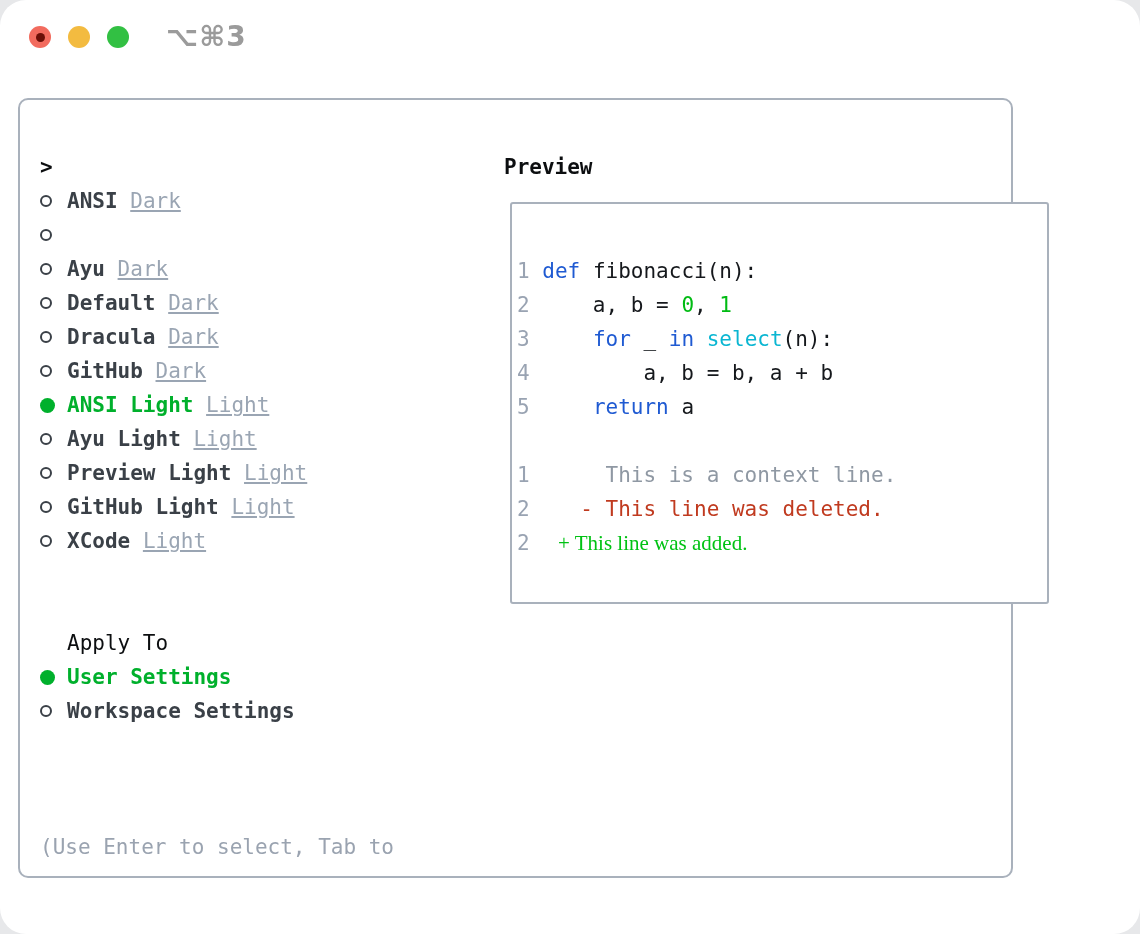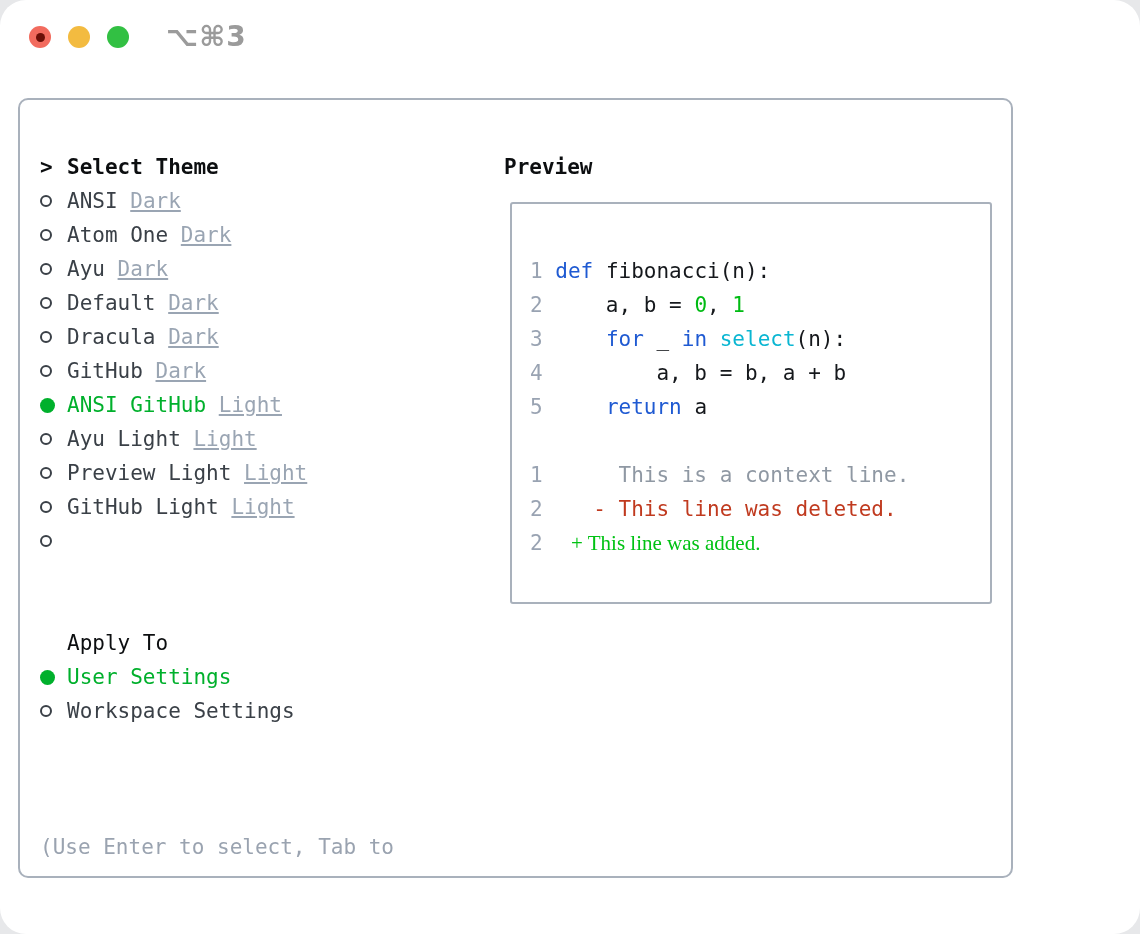--- a/index.html
+++ b/index.html
@@ -23,32 +23,32 @@
     border:2px solid var(--panel_border);border-radius:10px;background:#fff;
   }
   .row{height:34px;display:flex;align-items:center;font-size:21px;line-height:34px;}
   .marker{width:27px;flex:none;display:flex;align-items:center;justify-content:flex-start;}
   .ring{width:12px;height:12px;border:2px solid var(--list_text);border-radius:50%;}
   .dot{width:15px;height:15px;background:var(--selected_green);border-radius:50%;}
   .gt{font-weight:bold;color:var(--header_text);}
   .label{white-space:pre;}
   .hdr{font-weight:bold;color:var(--header_text);}
   .subhdr{color:var(--header_text);}
-  .name{color:var(--list_text);}
+  .name{color:var(--list_text);font-weight:bold;}
   .name.sel{color:var(--selected_green);}
   .variant{color:var(--muted_text);text-decoration:underline;}
   .theme-list{position:absolute;left:20px;top:50px;}
   .apply-list{position:absolute;left:20px;top:526px;text-align:center;}
   .help{position:absolute;left:20px;top:662px;font-size:21px;line-height:34px;color:var(--help_text);white-space:pre;}
   
   .preview-title{position:absolute;left:484px;top:50px;}
   .preview-box{
-    position:absolute;left:490px;top:102px;width:482px;height:402px;
+    position:absolute;left:490px;top:102px;width:539px;height:402px;
     border:2px solid var(--panel_border);border-radius:3px;background:#fff;
-    padding:50px 0 0 18px;overflow:hidden;
+    padding:50px 0 0 5px;overflow:hidden;
   }
   .code-line{height:34px;font-size:21px;line-height:34px;white-space:pre;}
   .tk-num{color:var(--line_number);}
   .tk-kw{color:var(--keyword_blue);}
   .tk-fn{color:var(--builtin_cyan);}
   .tk-lit{color:var(--literal_green);}
   .tk-txt{color:var(--code_text);}
   .tk-ctx{color:var(--context_gray);}
   .tk-del{color:var(--deleted_red);}
   .tk-add{color:var(--added_green);font-family:Liberation Serif, serif;}
@@ -69,34 +69,32 @@
     <div class="shortcut">⌥⌘3</div>
   </div>
 
   <div class="panel">
 
     <div class="theme-list">
       <div class="row">
         <span class="marker">
             <span class="gt">&gt;</span>
           </span>
-        <span class="label hdr">Select Theme</span>
       </div>
 
     <div class="row">
           <span class="marker">
             <span class="ring"></span>
           </span>
           <span class="label"><span class="name">ANSI</span> <span class="variant">Dark</span></span>
         </div>
         <div class="row">
           <span class="marker">
             <span class="ring"></span>
           </span>
-          <span class="label"><span class="name">Atom One</span> <span class="variant">Dark</span></span>
         </div>
         <div class="row">
           <span class="marker">
             <span class="ring"></span>
           </span>
           <span class="label"><span class="name">Ayu</span> <span class="variant">Dark</span></span>
         </div>
         <div class="row">
           <span class="marker">
             <span class="ring"></span>
@@ -112,21 +110,21 @@
         <div class="row">
           <span class="marker">
             <span class="ring"></span>
           </span>
           <span class="label"><span class="name">GitHub</span> <span class="variant">Dark</span></span>
         </div>
         <div class="row">
           <span class="marker">
             <span class="dot"></span>
           </span>
-          <span class="label"><span class="name sel">ANSI GitHub</span> <span class="variant">Light</span></span>
+          <span class="label"><span class="name sel">ANSI Light</span> <span class="variant">Light</span></span>
         </div>
         <div class="row">
           <span class="marker">
             <span class="ring"></span>
           </span>
           <span class="label"><span class="name">Ayu Light</span> <span class="variant">Light</span></span>
         </div>
         <div class="row">
           <span class="marker">
             <span class="ring"></span>
@@ -136,20 +134,21 @@
         <div class="row">
           <span class="marker">
             <span class="ring"></span>
           </span>
           <span class="label"><span class="name">GitHub Light</span> <span class="variant">Light</span></span>
         </div>
         <div class="row">
           <span class="marker">
             <span class="ring"></span>
           </span>
+          <span class="label"><span class="name">XCode</span> <span class="variant">Light</span></span>
         </div>
       </div>
 
     <div class="apply-list">
       <div class="row">
         <span class="marker"></span>
         <span class="label subhdr">Apply To</span>
       </div>
 
     <div class="row">

